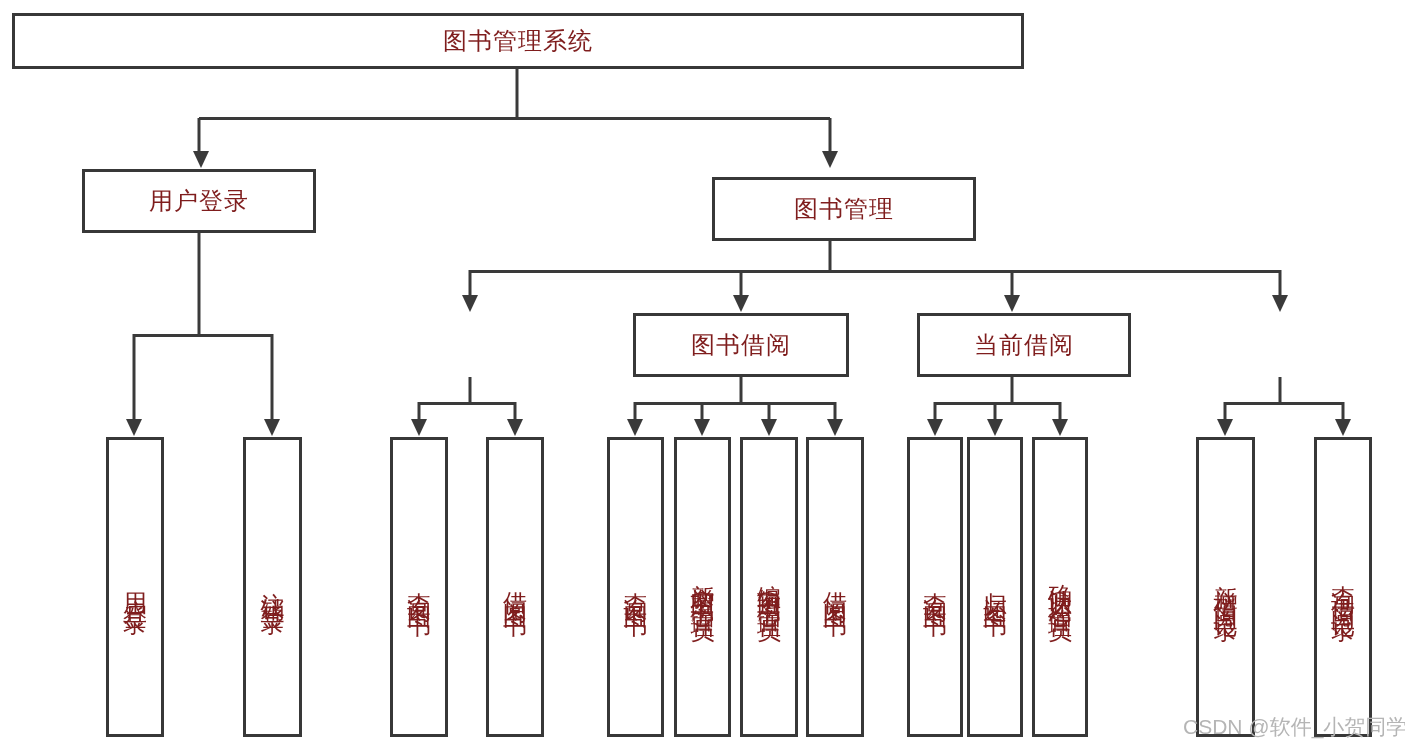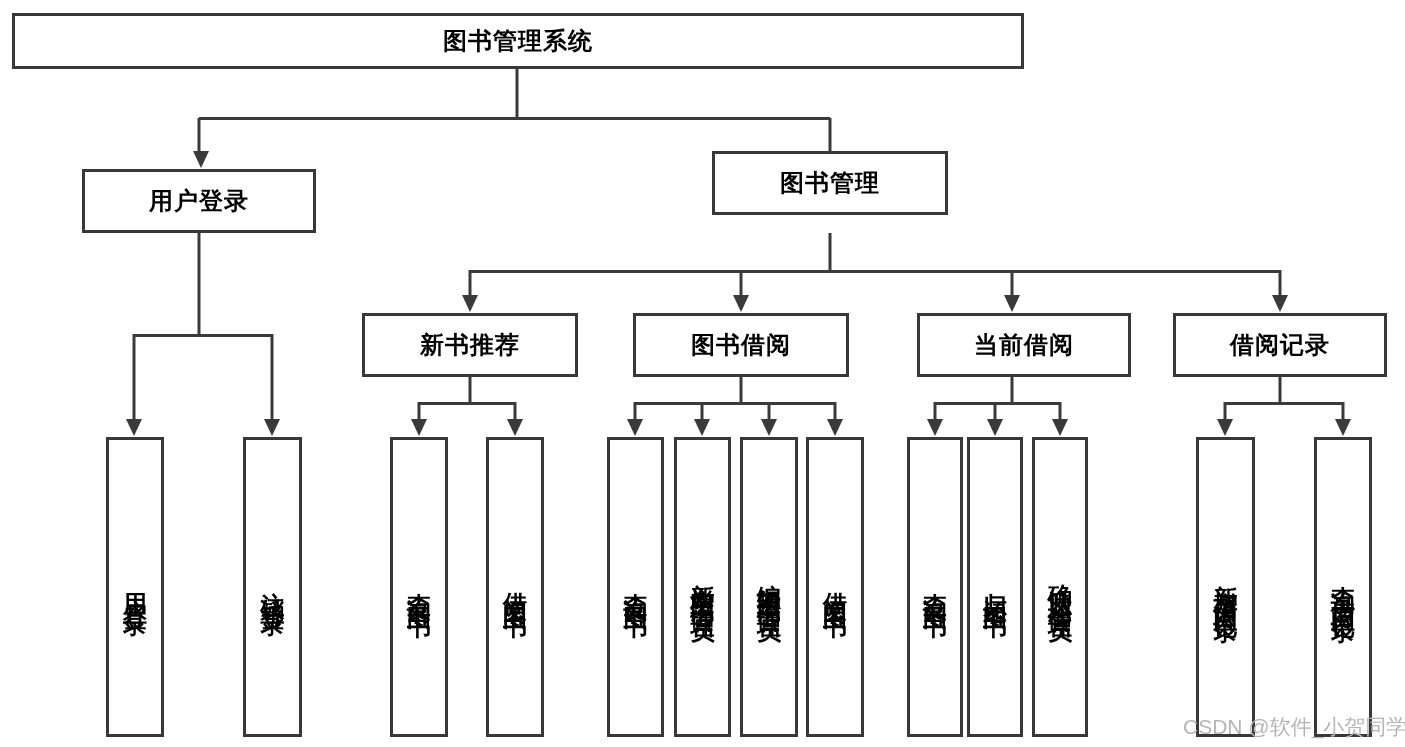--- a/index.html
+++ b/index.html
@@ -14,34 +14,33 @@
   .connectors {
     position: absolute;
     left: 0; top: 0;
     width: 1405px; height: 747px;
   }
   .box {
     position: absolute;
     box-sizing: border-box;
     background: #ffffff;
     border: 3px solid #383838;
-    color: #000000;
+    color: #7f1d1d;
     display: flex;
     align-items: center;
     justify-content: center;
-    font-weight: bold;
   }
   .hbox {
     font-size: 24px;
     letter-spacing: 1px;
     white-space: nowrap;
   }
   .root  { left: 12px;   top: 13px;  width: 1012px; height: 56px; }
   .lvl2a { left: 82px;   top: 169px; width: 234px;  height: 64px; }
-  .lvl2b { left: 712px;  top: 151px; width: 236px;  height: 64px; }
+  .lvl2b { left: 712px;  top: 177px; width: 264px;  height: 64px; }
   .lvl3a { left: 362px;  top: 313px; width: 216px;  height: 64px; }
   .lvl3b { left: 633px;  top: 313px; width: 216px;  height: 64px; text-align: center; }
   .lvl3c { left: 905px;  top: 313px; width: 214px;  height: 64px; margin-left: 12px; }
   .lvl3d { left: 1173px; top: 313px; width: 214px;  height: 64px; }
   .leaf {
     top: 437px;
     height: 300px;
     writing-mode: vertical-rl;
     text-orientation: mixed;
     font-size: 24px;
@@ -147,31 +146,25 @@
     <span>图书管理系统</span>
   </div>
 
   <div class="box hbox lvl2a">
     <span>用户登录</span>
   </div>
   <div class="box hbox lvl2b">
     <span>图书管理</span>
   </div>
 
-  <div class="box hbox lvl3a">
-    <span>新书推荐</span>
-  </div>
   <div class="box hbox lvl3b">
     <span>图书借阅</span>
   </div>
   <div class="box hbox lvl3c">
     <span>当前借阅</span>
-  </div>
-  <div class="box hbox lvl3d">
-    <span>借阅记录</span>
   </div>
 
   <div class="box leaf l1">用户登录</div>
   <div class="box leaf l2">注销登录</div>
   <div class="box leaf l3">查询图书</div>
   <div class="box leaf l4">借阅图书</div>
   <div class="box leaf l5">查询图书</div>
   <div class="box leaf tight l6">新增图书（管理员）</div>
   <div class="box leaf tight l7">编辑图书（管理员）</div>
   <div class="box leaf l8">借阅图书</div>

